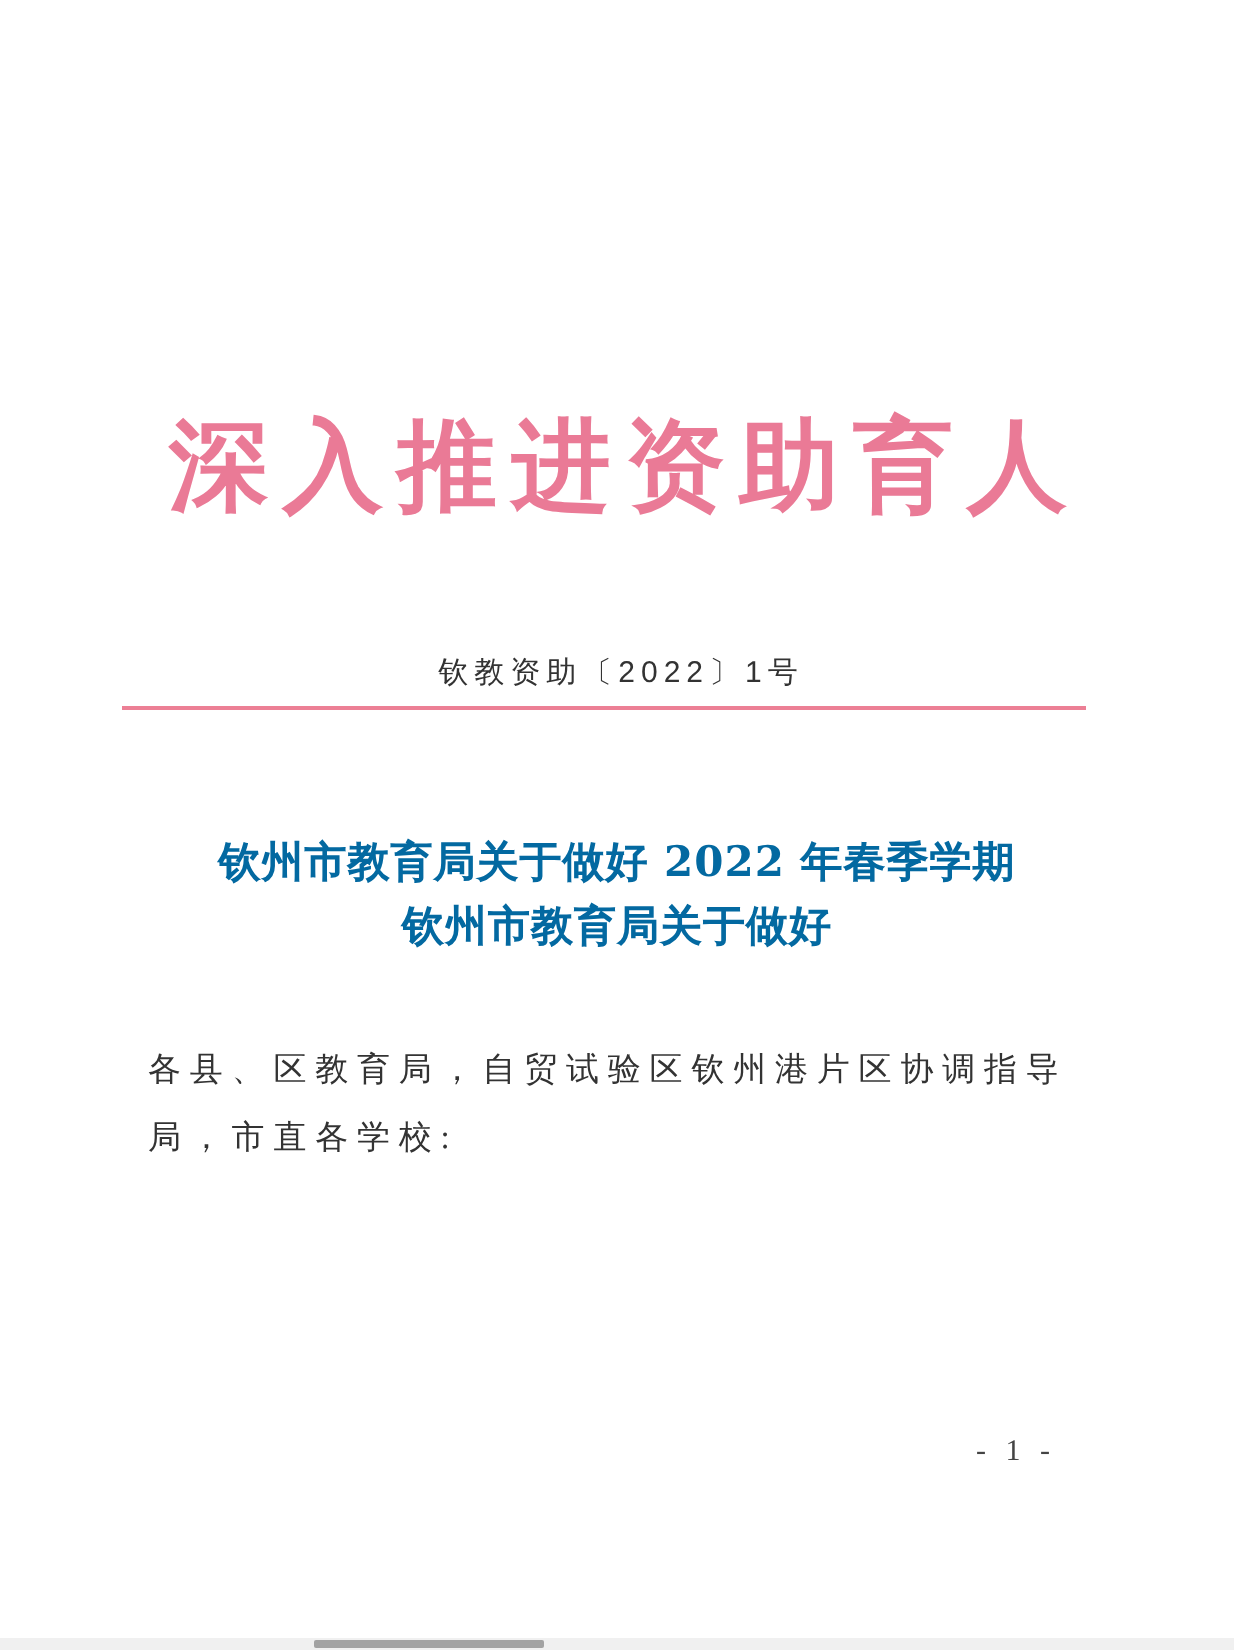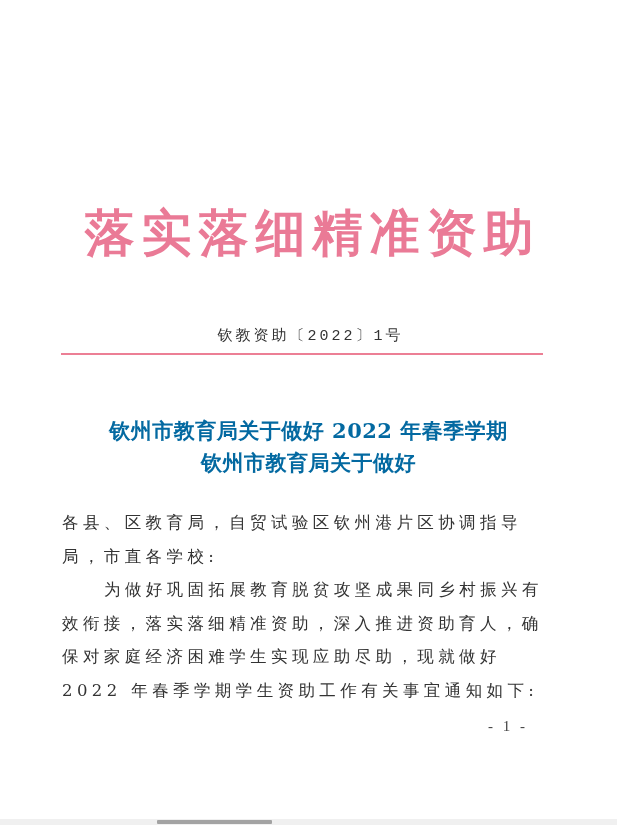--- a/index.html
+++ b/index.html
@@ -30,21 +30,21 @@
       color: #ea7a96;
       padding-left: 8px;
       box-sizing: border-box;
     }
     .docnum {
       position: absolute;
       left: 0;
       top: 326px;
       width: 617px;
       text-align: center;
-      font-family: Liberation Mono, monospace;
+      font-family: Liberation Sans, sans-serif;
       font-size: 15px;
       letter-spacing: 3px;
       color: #333333;
       line-height: 22px;
       padding-left: 4px;
       box-sizing: border-box;
     }
     .redline {
       position: absolute;
       left: 61px;
@@ -71,21 +71,22 @@
       left: 62px;
       top: 506px;
       width: 486px;
       font-family: "DejaVu Serif", "Liberation Serif", serif;
       font-size: 16.5px;
       line-height: 33.5px;
       color: #333333;
       letter-spacing: 4.4px;
     }
     .body-text p {
-      margin: 0;
+      margin: 12px;
+      font-family: Liberation Serif, serif;
     }
     .indent {
       text-indent: 42px;
     }
     .page-number {
       position: absolute;
       left: 488px;
       top: 718px;
       font-family: "Liberation Serif", "DejaVu Serif", serif;
       font-size: 15px;
@@ -107,32 +108,31 @@
       width: 115px;
       height: 4px;
       background: #a3a3a3;
       border-radius: 1px;
     }
   </style>
 </head>
 <body>
 
 <div class="page">
-  <div class="masthead">落实落细精准资助</div>
+  <div class="masthead">深入推进资助育人</div>
   <div class="docnum">钦教资助〔2022〕1号</div>
   <div class="redline"></div>
 
   <div class="doc-title">
     <div>钦州市教育局关于做好 2022 年春季学期</div>
     <div>钦州市教育局关于做好</div>
   </div>
 
   <div class="body-text">
     <p>各县、区教育局，自贸试验区钦州港片区协调指导局，市直各学校:</p>
-    <p class="indent">为做好巩固拓展教育脱贫攻坚成果同乡村振兴有效衔接，落实落细精准资助，深入推进资助育人，确保对家庭经济困难学生实现应助尽助，现就做好 2022 年春季学期学生资助工作有关事宜通知如下:</p>
   </div>
 
   <div class="page-number">- 1 -</div>
 </div>
 
 <div class="hscroll">
   <div class="hscroll-thumb"></div>
 </div>
 
 </body></html>

